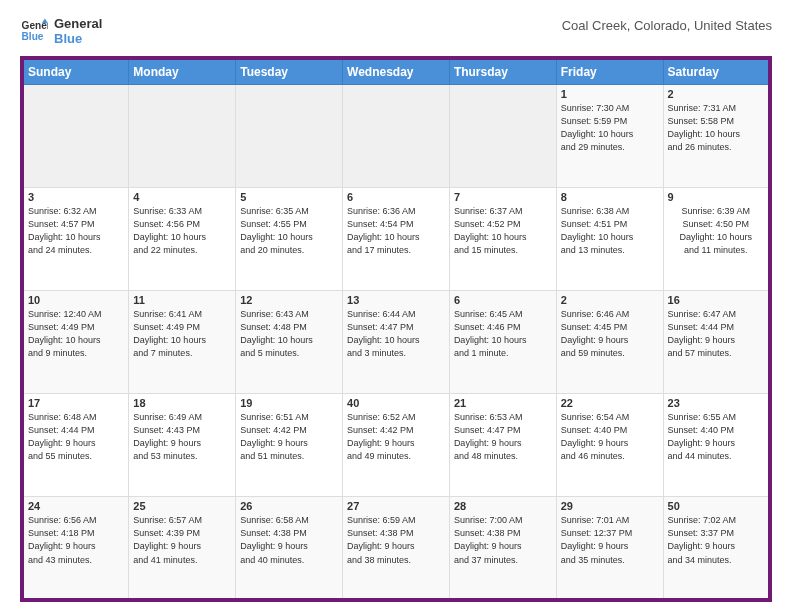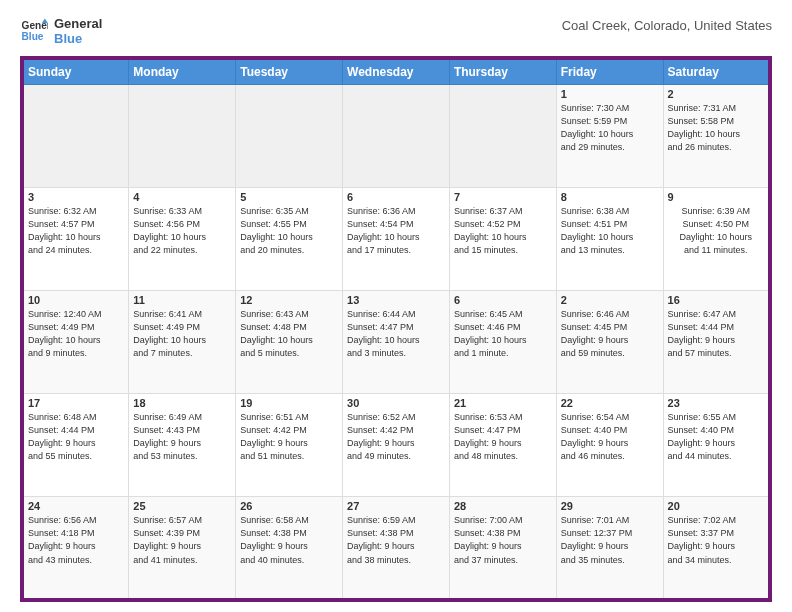--- a/index.html
+++ b/index.html
@@ -265,21 +265,21 @@
 and 53 minutes.</div>
           </td>
           <td>
             <span class="day-num">19</span>
             <div class="day-info" style="white-space: pre-line;">Sunrise: 6:51 AM
 Sunset: 4:42 PM
 Daylight: 9 hours
 and 51 minutes.</div>
           </td>
           <td>
-            <span class="day-num">30</span>
+            <span class="day-num">40</span>
             <div class="day-info" style="white-space: pre-line;">Sunrise: 6:52 AM
 Sunset: 4:42 PM
 Daylight: 9 hours
 and 49 minutes.</div>
           </td>
           <td>
             <span class="day-num">21</span>
             <div class="day-info" style="white-space: pre-line;">Sunrise: 6:53 AM
 Sunset: 4:47 PM
 Daylight: 9 hours
@@ -337,21 +337,21 @@
 and 37 minutes.</div>
           </td>
           <td>
             <span class="day-num">29</span>
             <div class="day-info" style="white-space: pre-line;">Sunrise: 7:01 AM
 Sunset: 12:37 PM
 Daylight: 9 hours
 and 35 minutes.</div>
           </td>
           <td>
-            <span class="day-num">20</span>
+            <span class="day-num">50</span>
             <div class="day-info" style="white-space: pre-line;">Sunrise: 7:02 AM
 Sunset: 3:37 PM
 Daylight: 9 hours
 and 34 minutes.</div>
           </td>
         </tr>
       </tbody>
   </table>
 </div>
 

